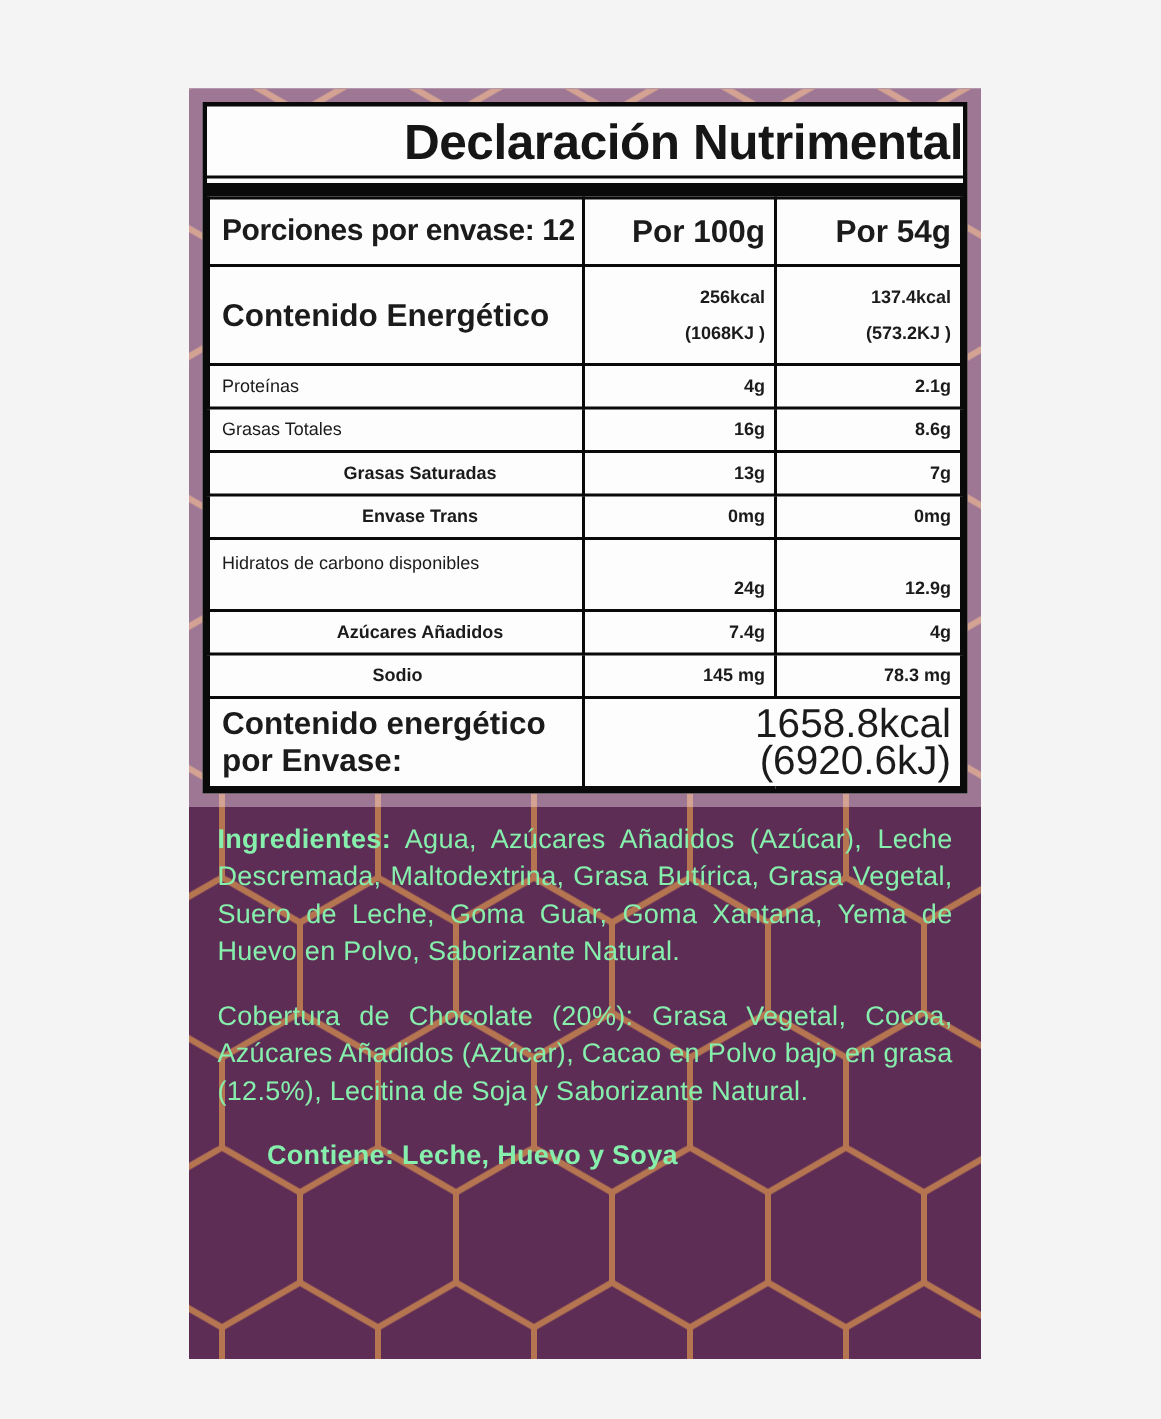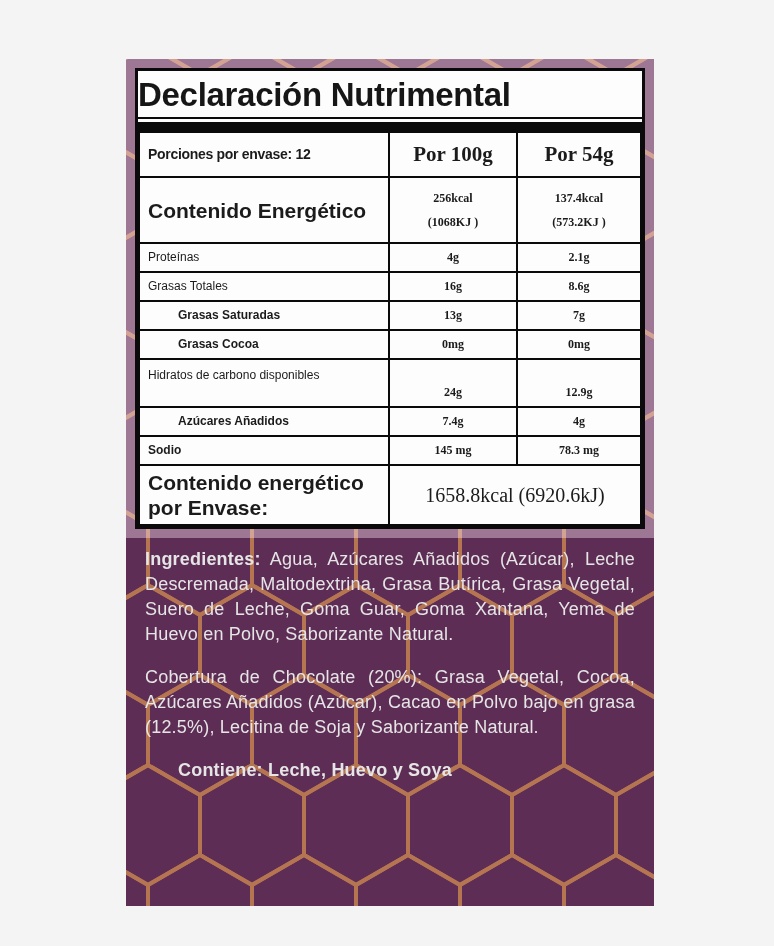--- a/index.html
+++ b/index.html
@@ -20,50 +20,50 @@
   .card-content { position:relative; padding:9px 9px 0 9px; }
 
   
   .tframe {
     background:#fdfdfd;
     border:3px solid #0a0a0a;
     box-shadow:0 0 0 9px rgba(255,230,245,0.40);
   }
   .tbl-title {
     font-size:33px; font-weight:700; letter-spacing:-0.3px;
-    color:#161616; text-align:left;
+    color:#161616; text-align:right;
     padding:5px 0 3px 0;
     border-bottom:2px solid #0a0a0a;
   }
   .thick-bar { height:9px; background:#0a0a0a; margin-top:3px; }
 
   table.nt { width:100%; border-collapse:collapse; table-layout:fixed; }
   table.nt td {
     border:2px solid #0a0a0a;
     font-size:12px; color:#1b1b1b;
     padding:1px 6px; line-height:25px;
     overflow:hidden;
   }
   table.nt td.lbl { text-align:left; padding-left:8px; }
-  table.nt td.val { text-align:center; font-weight:700;font-family:Liberation Serif, serif; }
+  table.nt td.val { text-align:right; font-weight:700; }
   tr.hdr td { font-weight:700; padding-top:9px; padding-bottom:9px; }
-  tr.hdr td.lbl { font-size:14px; letter-spacing:-0.3px; white-space:nowrap; }
+  tr.hdr td.lbl { font-size:20px; letter-spacing:-0.3px; white-space:nowrap;text-align:right; }
   tr.hdr td.val { font-size:21px; }
   tr.energy td { padding-top:8px; padding-bottom:8px; }
   tr.energy td.lbl { font-weight:700; font-size:21px; }
   tr.energy td.val { font-size:12px; line-height:24px; }
-  tr.b td.lbl { font-weight:700; }
+  tr.b td.lbl { font-weight:700;text-align:center; }
   tr.ind td.lbl { padding-left:38px; }
   tr.tall td.val { vertical-align:bottom; }
   tr.tall td.lbl { line-height:25px; padding-top:3px; padding-bottom:18px; }
   tr.foot td.lbl { font-weight:700; font-size:21px; line-height:25px; padding:4px 6px 4px 8px; }
-  tr.foot td.val { font-weight:400; font-size:20px; }
+  tr.foot td.val { font-weight:400; font-size:27px; }
 
   
-  .txt-zone { position:relative; padding:18px 10px 0 10px; color:#e5e5e5; }
+  .txt-zone { position:relative; padding:18px 10px 0 10px; color:#86efac; }
   .txt-zone p { font-size:18px; line-height:25px; letter-spacing:0.2px; margin-bottom:18px; }
   .just { text-align:justify; }
   .lead { font-weight:700; }
   .boldline { font-weight:700;margin-left:33px; }
   .allergen { font-weight:700; font-size:19px !important; line-height:26px !important; letter-spacing:0.4px !important; }
 </style>
 </head>
 <body>
 
 <div class="label-card">
@@ -123,21 +123,21 @@
             <td class="lbl">Grasas Totales</td>
             <td class="val">16g</td>
             <td class="val">8.6g</td>
           </tr>
           <tr class="b ind">
             <td class="lbl">Grasas Saturadas</td>
             <td class="val">13g</td>
             <td class="val">7g</td>
           </tr>
           <tr class="b ind">
-            <td class="lbl">Grasas Cocoa</td>
+            <td class="lbl">Envase Trans</td>
             <td class="val">0mg</td>
             <td class="val">0mg</td>
           </tr>
           <tr class="tall">
             <td class="lbl">Hidratos de carbono disponibles</td>
             <td class="val">24g</td>
             <td class="val">12.9g</td>
           </tr>
           <tr class="b ind">
             <td class="lbl">Azúcares Añadidos</td>

